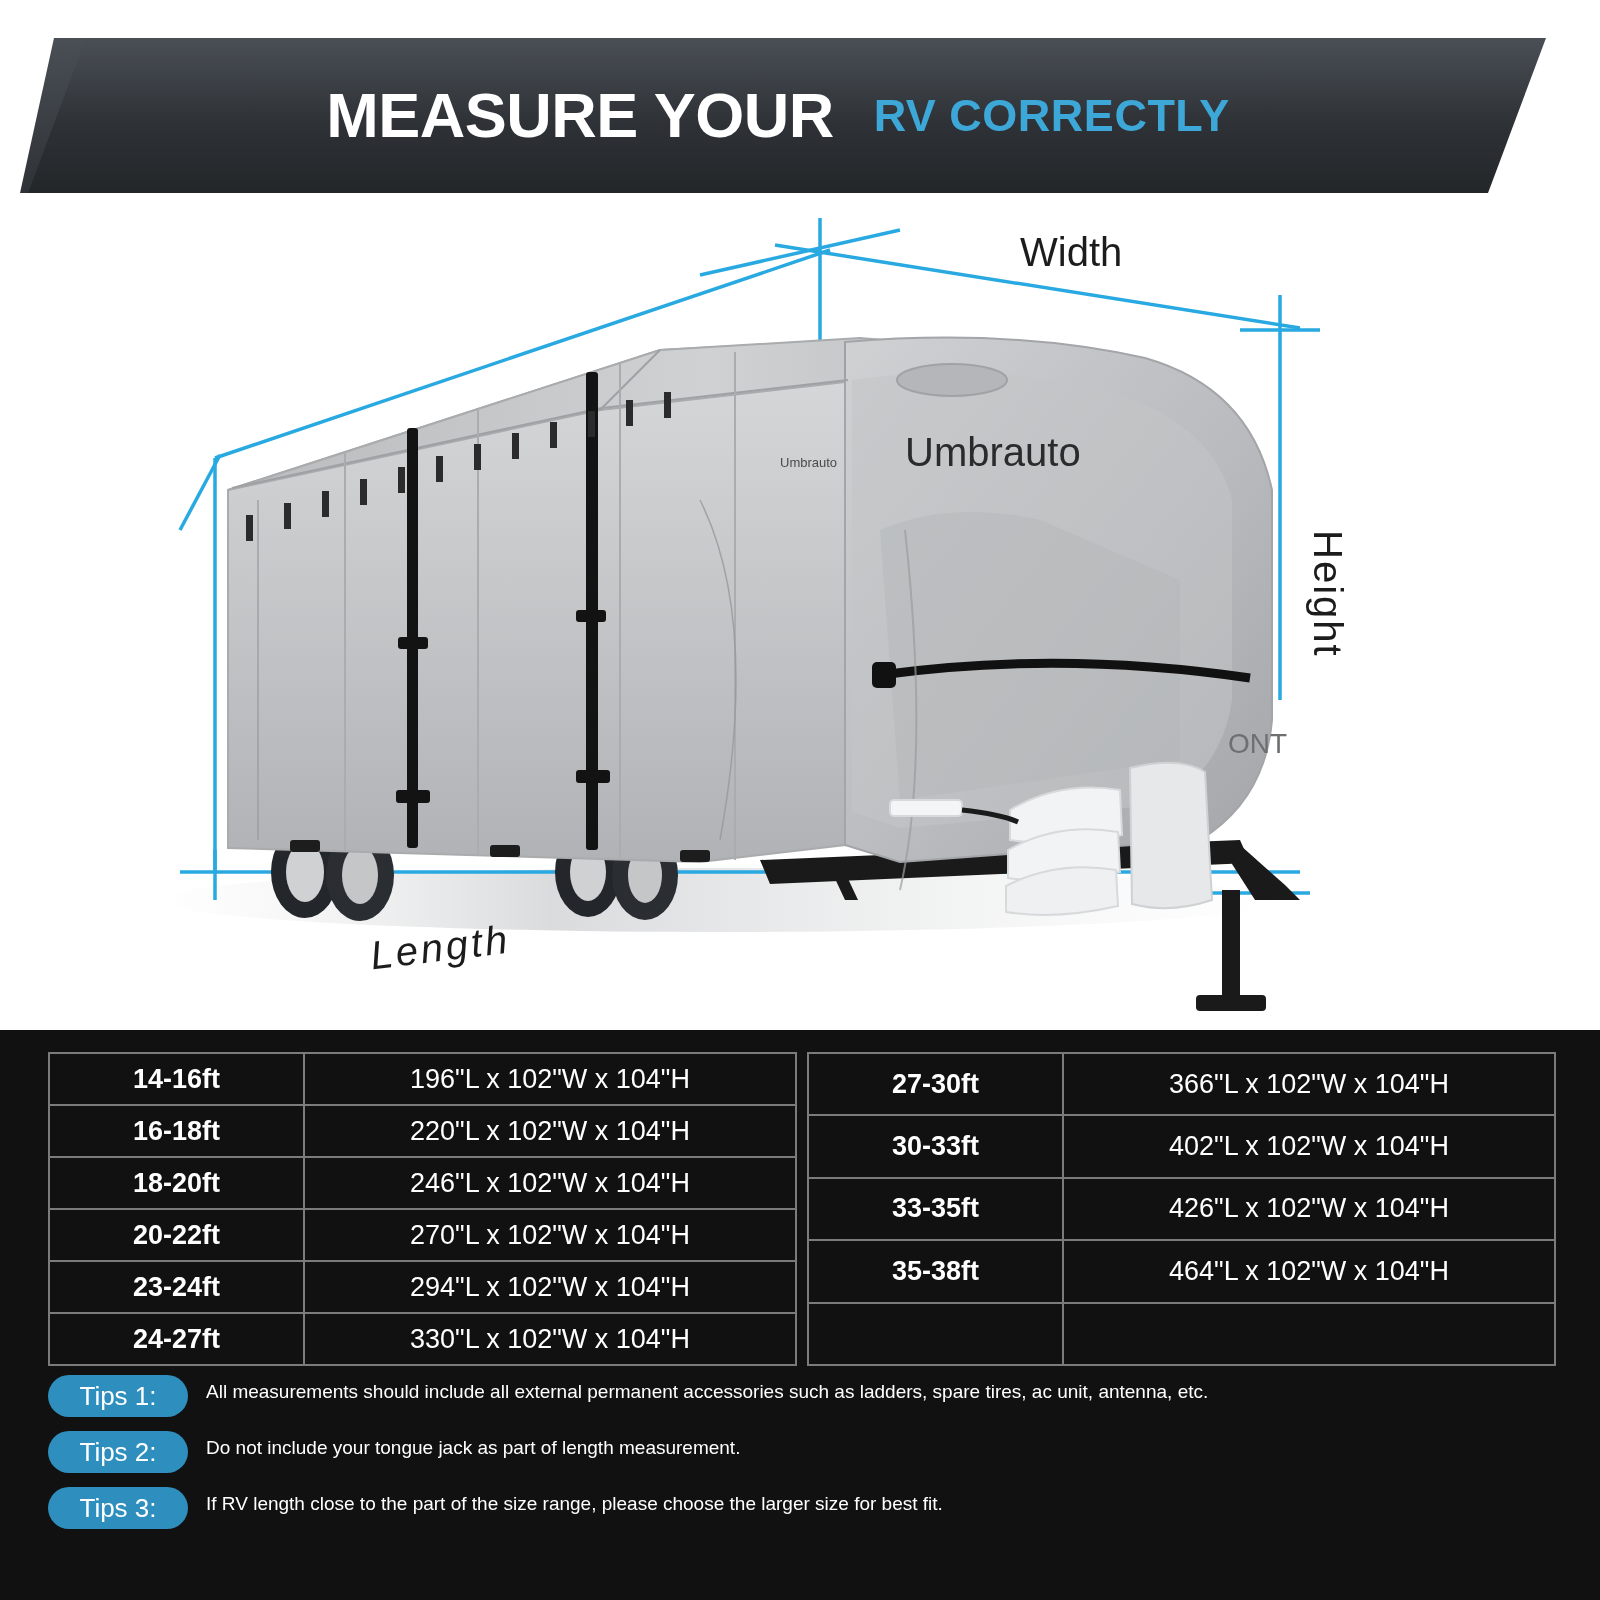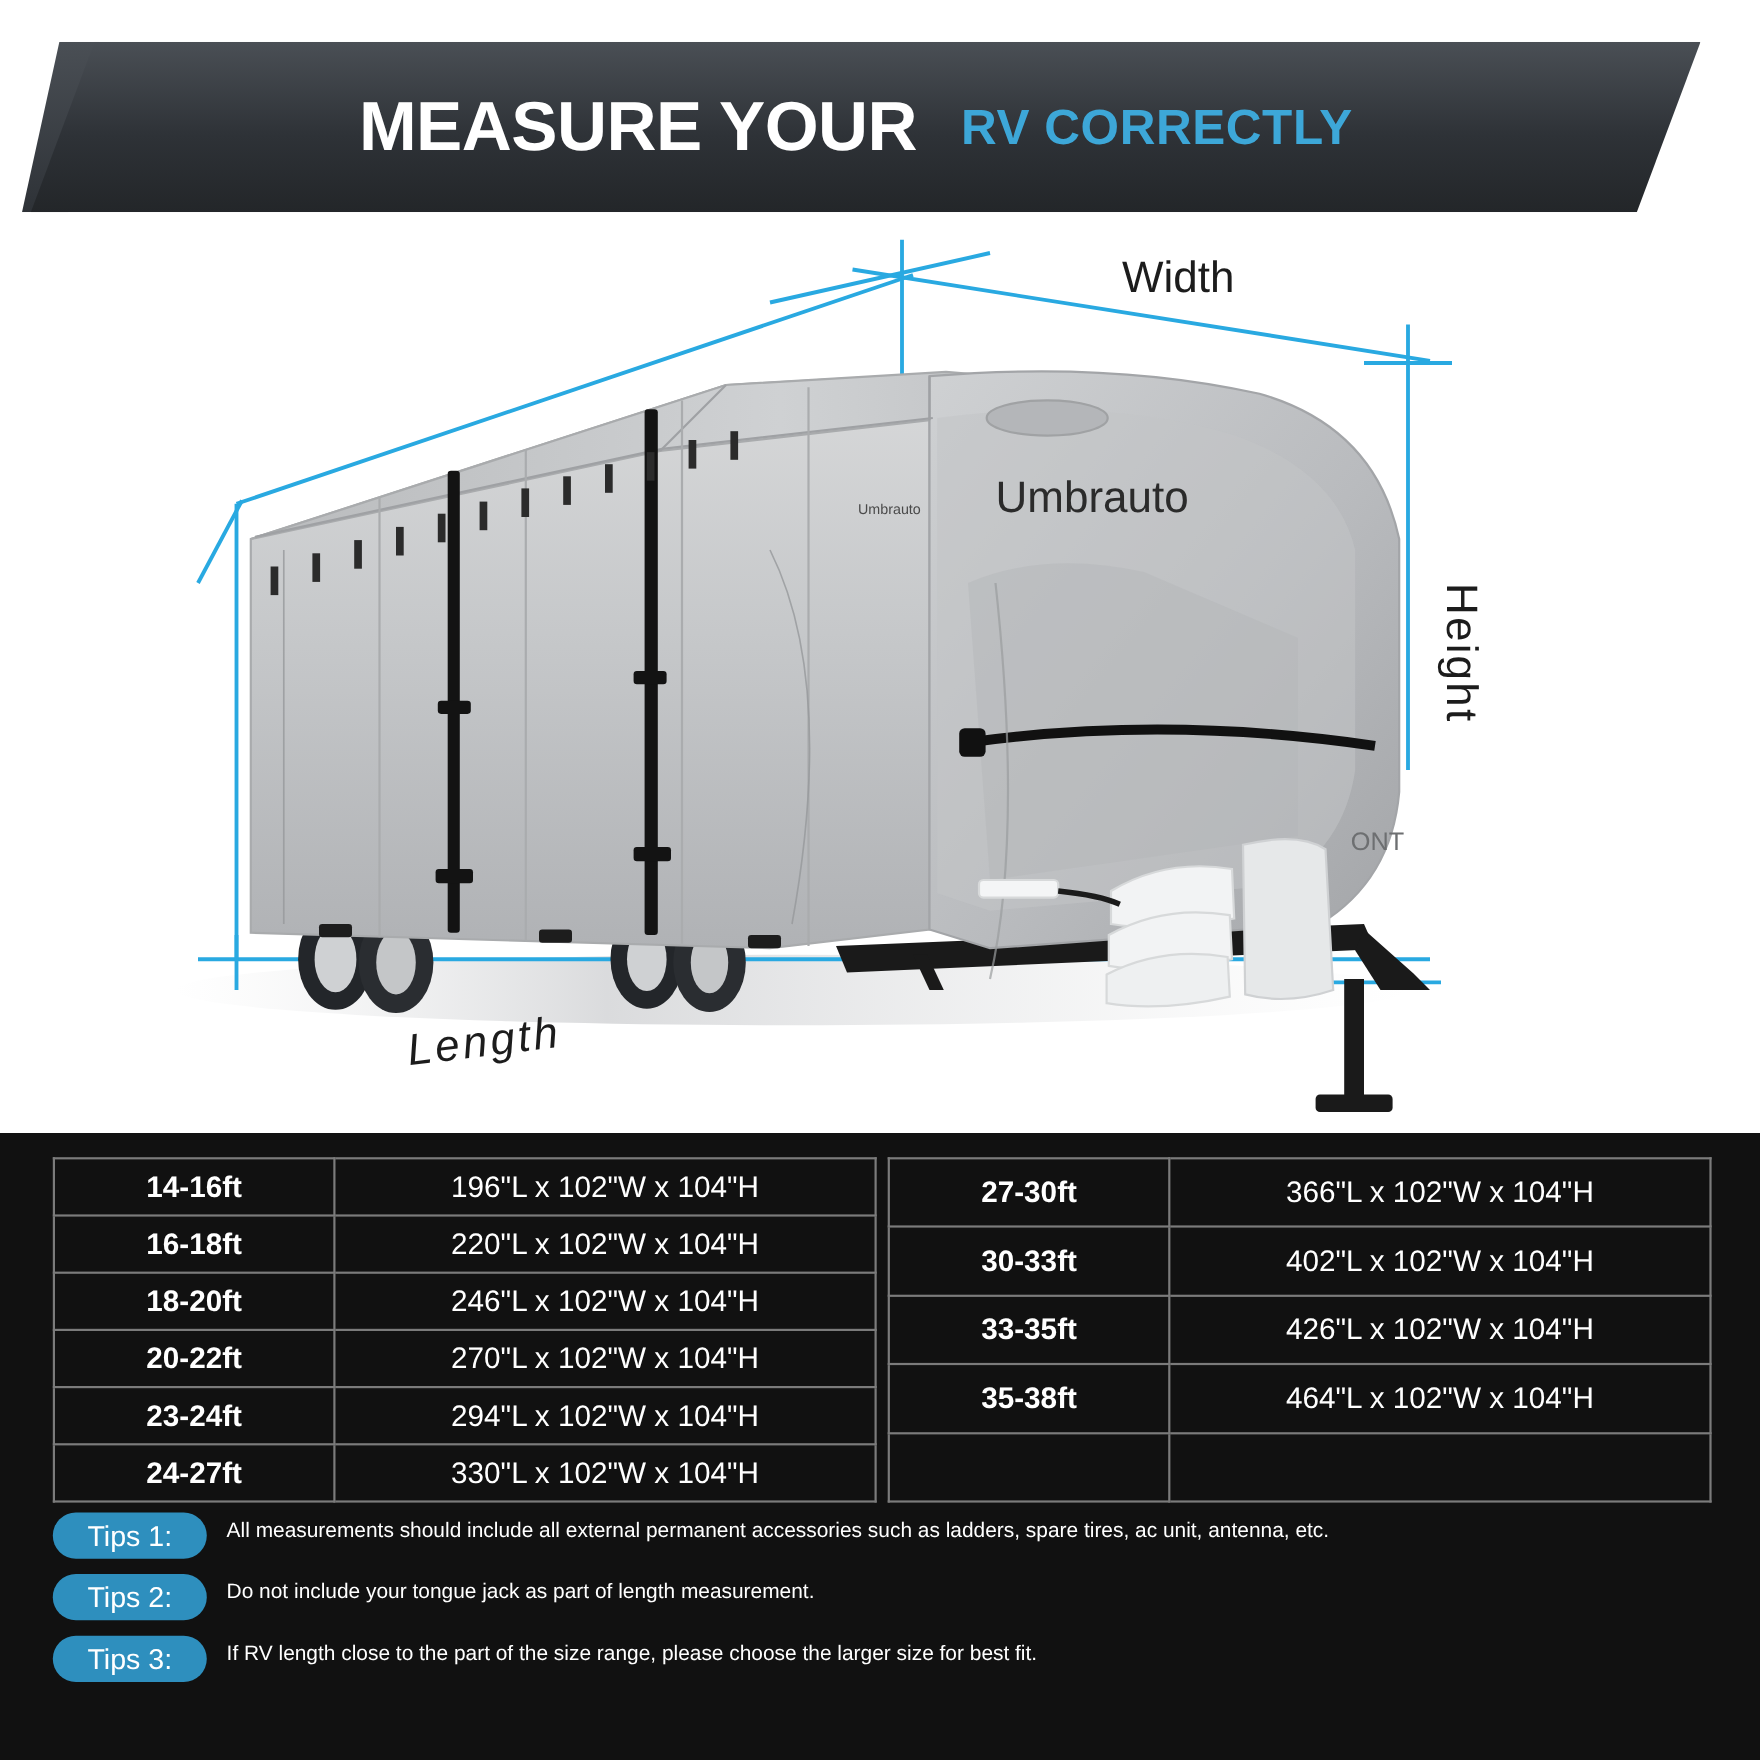--- a/index.html
+++ b/index.html
@@ -306,21 +306,21 @@
       <path d="M1008 650 Q1058 622 1118 632 L1120 672 Q1058 686 1008 678 Z" fill="#f2f3f4" stroke="#d7d9da" stroke-width="2"></path>
       <path d="M1006 686 Q1056 660 1116 670 L1118 706 Q1056 720 1006 712 Z" fill="#eef0f1" stroke="#d7d9da" stroke-width="2"></path>
       <path d="M1130 568 Q1180 556 1205 572 L1212 700 Q1170 714 1132 704 Z" fill="#e6e8e9" stroke="#cfd1d3" stroke-width="2"></path>
       <rect x="890" y="600" width="72" height="16" rx="4" fill="#f4f5f6" stroke="#d7d9da" stroke-width="2"></rect>
       <path d="M962 610 Q1000 614 1018 622" stroke="#1b1b1b" stroke-width="5" fill="none"></path>
     </g>
   </svg>
 
   <div style="position:absolute; top:230px; left:905px; font-size:40px; color:#2b2b2b; font-family:'Liberation Sans',sans-serif;">Umbrauto</div>
   <div style="position:absolute; top:255px; left:780px; font-size:13px; color:#4a4a4a; font-family:'Liberation Sans',sans-serif;">Umbrauto</div>
-  <div style="position:absolute; top:552px; left:1228px; font-size:23px; color:#6d6f71; font-family:'Liberation Sans',sans-serif;">ONT</div>
+  <div style="position:absolute; top:528px; left:1228px; font-size:28px; color:#6d6f71; font-family:'Liberation Sans',sans-serif;">ONT</div>
 
   <div class="dim-label lbl-width">Width</div>
   <div class="dim-label lbl-height">Height</div>
   <div class="dim-label lbl-length">Length</div>
 </div>
 
 <div class="table-area">
   <div class="tables">
     <table class="size-table">
       <tbody>

